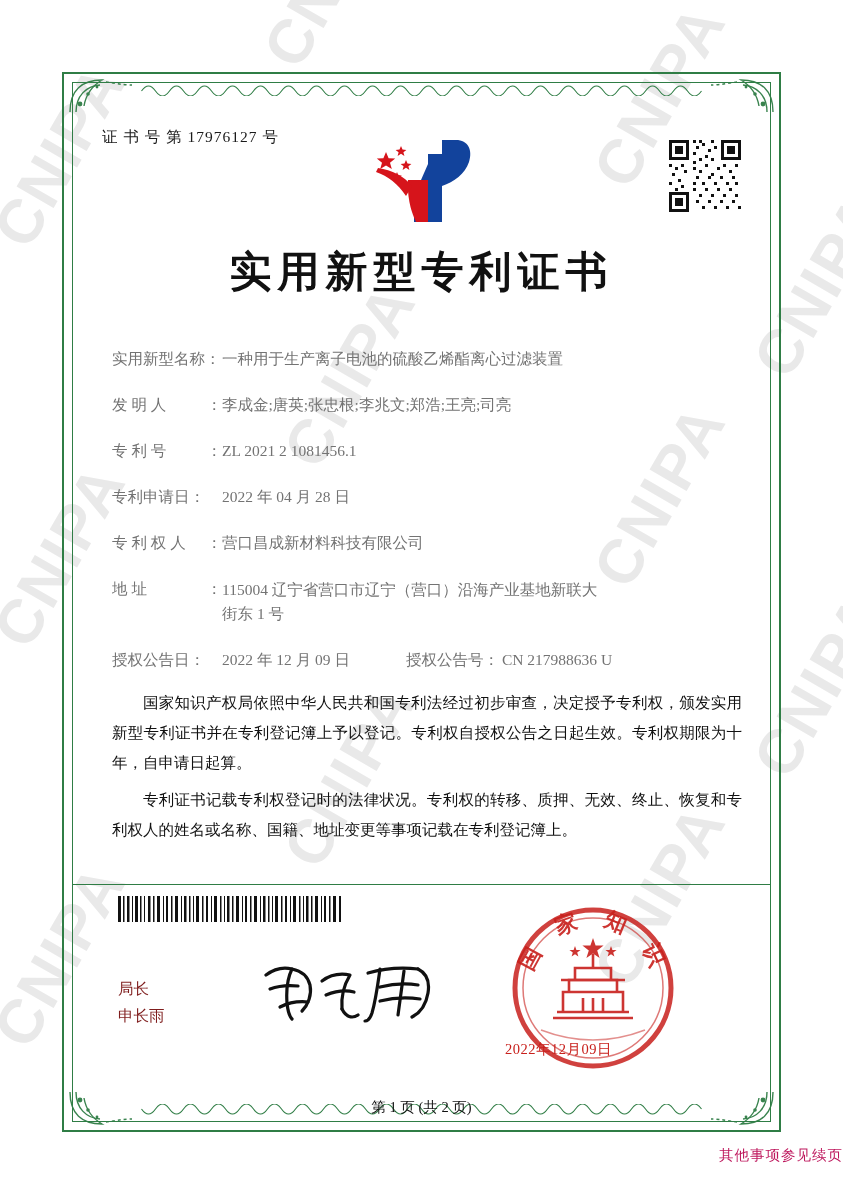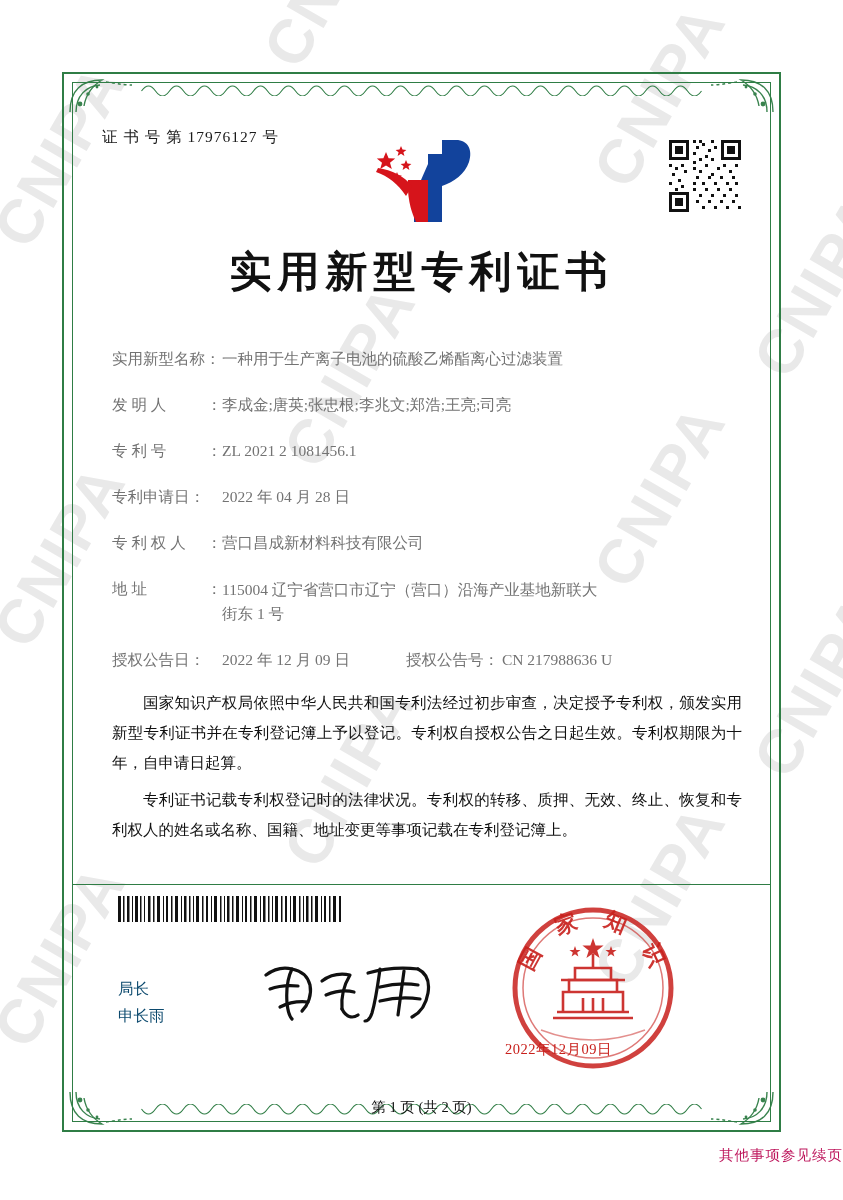--- a/index.html
+++ b/index.html
@@ -184,21 +184,21 @@
     width: 224px;
     height: 26px;
   }
   .barcode svg { display:block; width:100%; height:100%; }
 
   .director {
     position: absolute;
     left: 118px;
     top: 975px;
     font-size: 15.5px;
-    color: #0c4a6e;
+    color: #7f1d1d;
     line-height: 1.75;
   }
   .signature {
     position: absolute;
     left: 258px;
     top: 955px;
     width: 195px;
     height: 72px;
     color: #111;
   }

